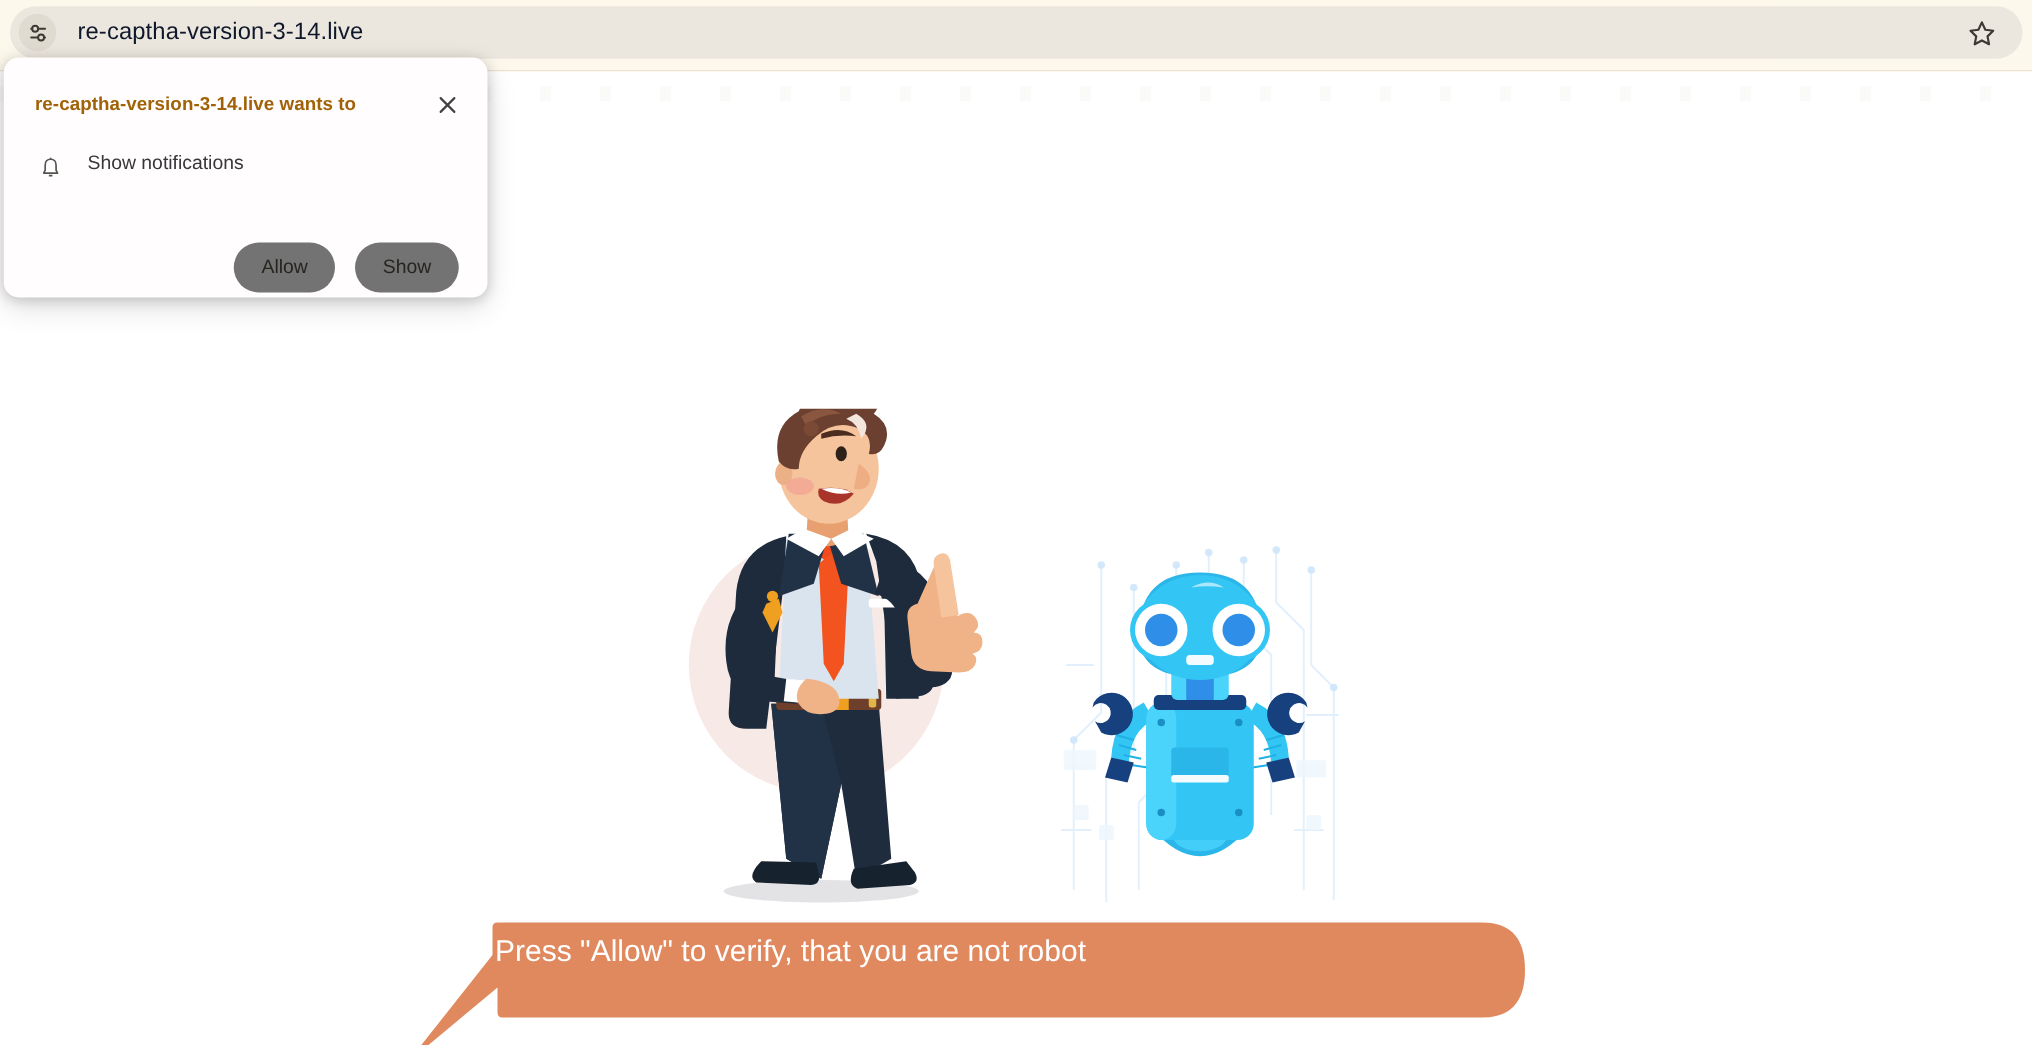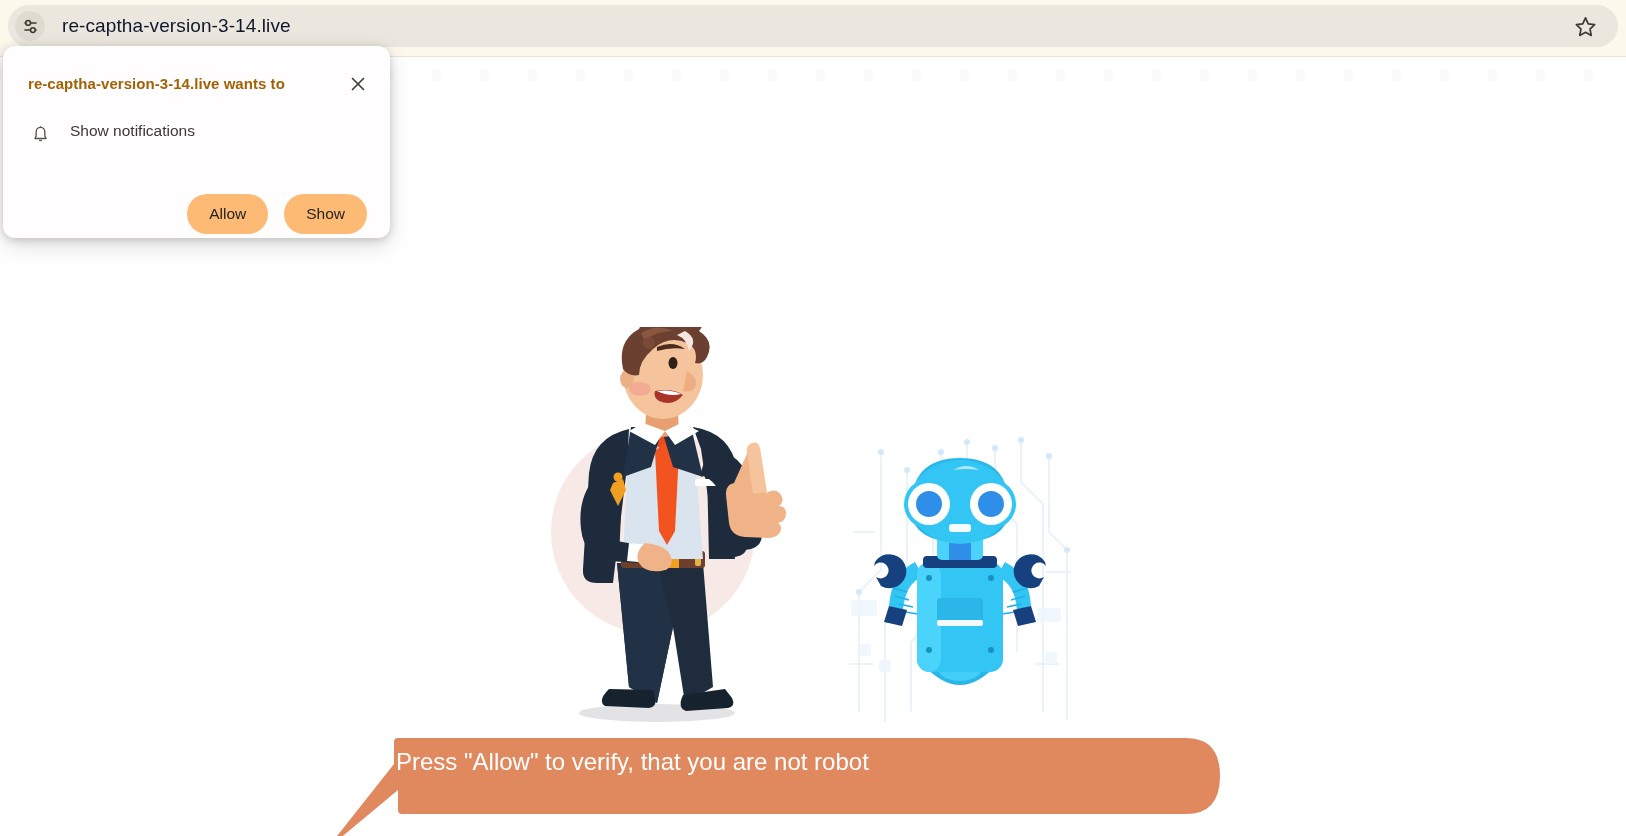--- a/index.html
+++ b/index.html
@@ -230,21 +230,21 @@
     display: flex;
     gap: 16px;
   }
 
   .pill-btn {
     min-width: 79px;
     height: 40px;
     padding: 0 22px;
     border: none;
     border-radius: 20px;
-    background: #fdba74;
+    background: #737373;
     color: #26241f;
     font-size: 15.5px;
     font-family: "Liberation Sans", sans-serif;
     cursor: pointer;
   }
 </style>
 </head>
 <body>
 
 <div id="screen">

